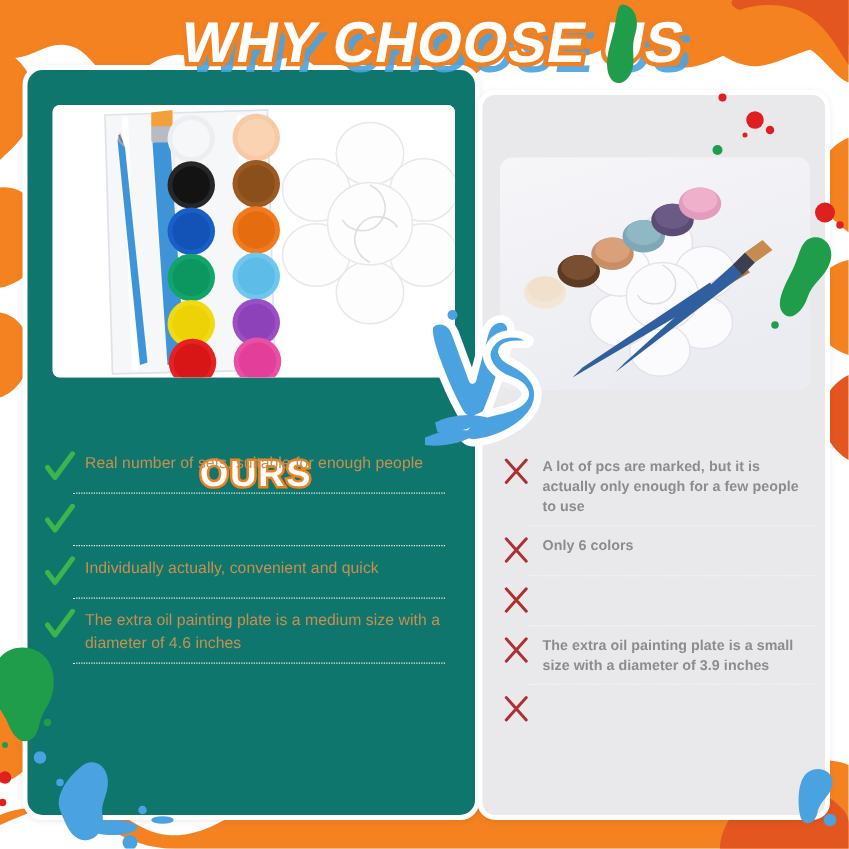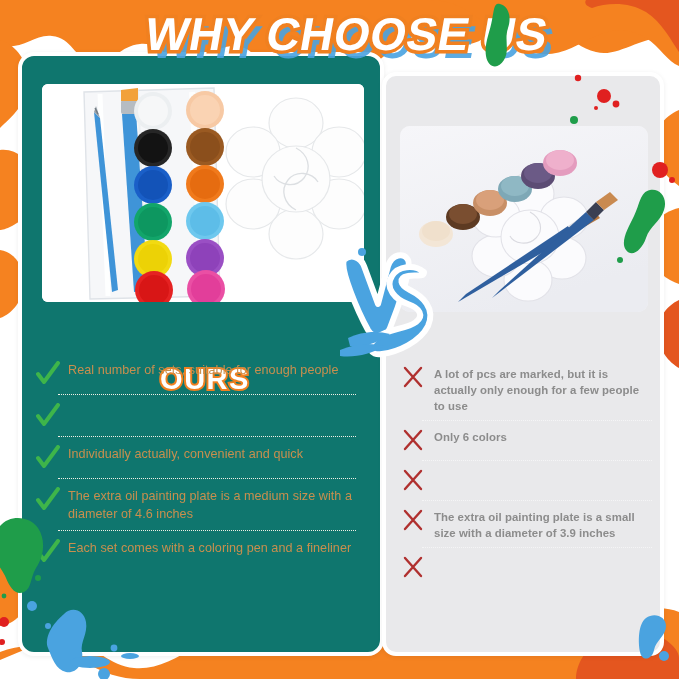--- a/index.html
+++ b/index.html
@@ -336,28 +336,20 @@
     <div class="feat-row">
       <span class="feat-mark">
         <svg width="24" height="26" viewBox="0 0 24 26">
             <path d="M2,13 L8,21 L22,2" fill="none" stroke="#3eb54a" stroke-width="4" stroke-linecap="round" stroke-linejoin="round"></path>
           </svg>
       </span>
       <span class="feat-text">The extra oil painting plate is a medium size with a diameter of 4.6 inches</span>
     </div>
     <div class="divider"></div>
 
-    <div class="feat-row">
-      <span class="feat-mark">
-        <svg width="24" height="26" viewBox="0 0 24 26">
-            <path d="M2,13 L8,21 L22,2" fill="none" stroke="#3eb54a" stroke-width="4" stroke-linecap="round" stroke-linejoin="round"></path>
-          </svg>
-      </span>
-      <span class="feat-text">Each set comes with a coloring pen and a fineliner</span>
-    </div>
   </div>
 
   <div class="features features-right">
 
     <div class="feat-row">
       <span class="feat-mark">
         <svg width="22" height="24" viewBox="0 0 22 24">
             <path d="M3,3 L19,21 M19,3 L3,21" fill="none" stroke="#b0302f" stroke-width="2.4" stroke-linecap="round"></path>
           </svg>
       </span>

